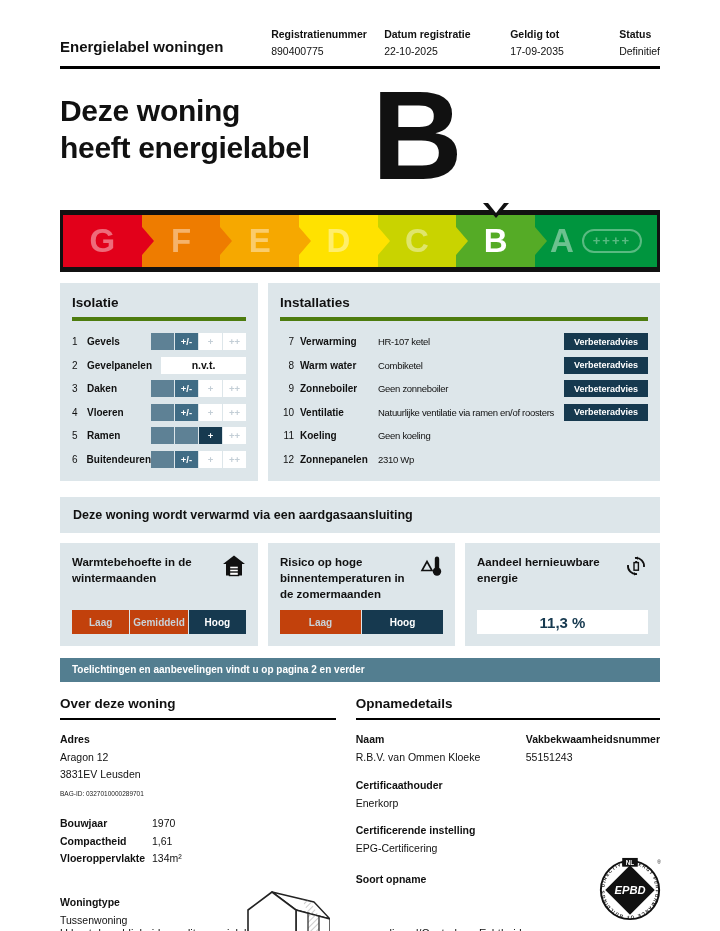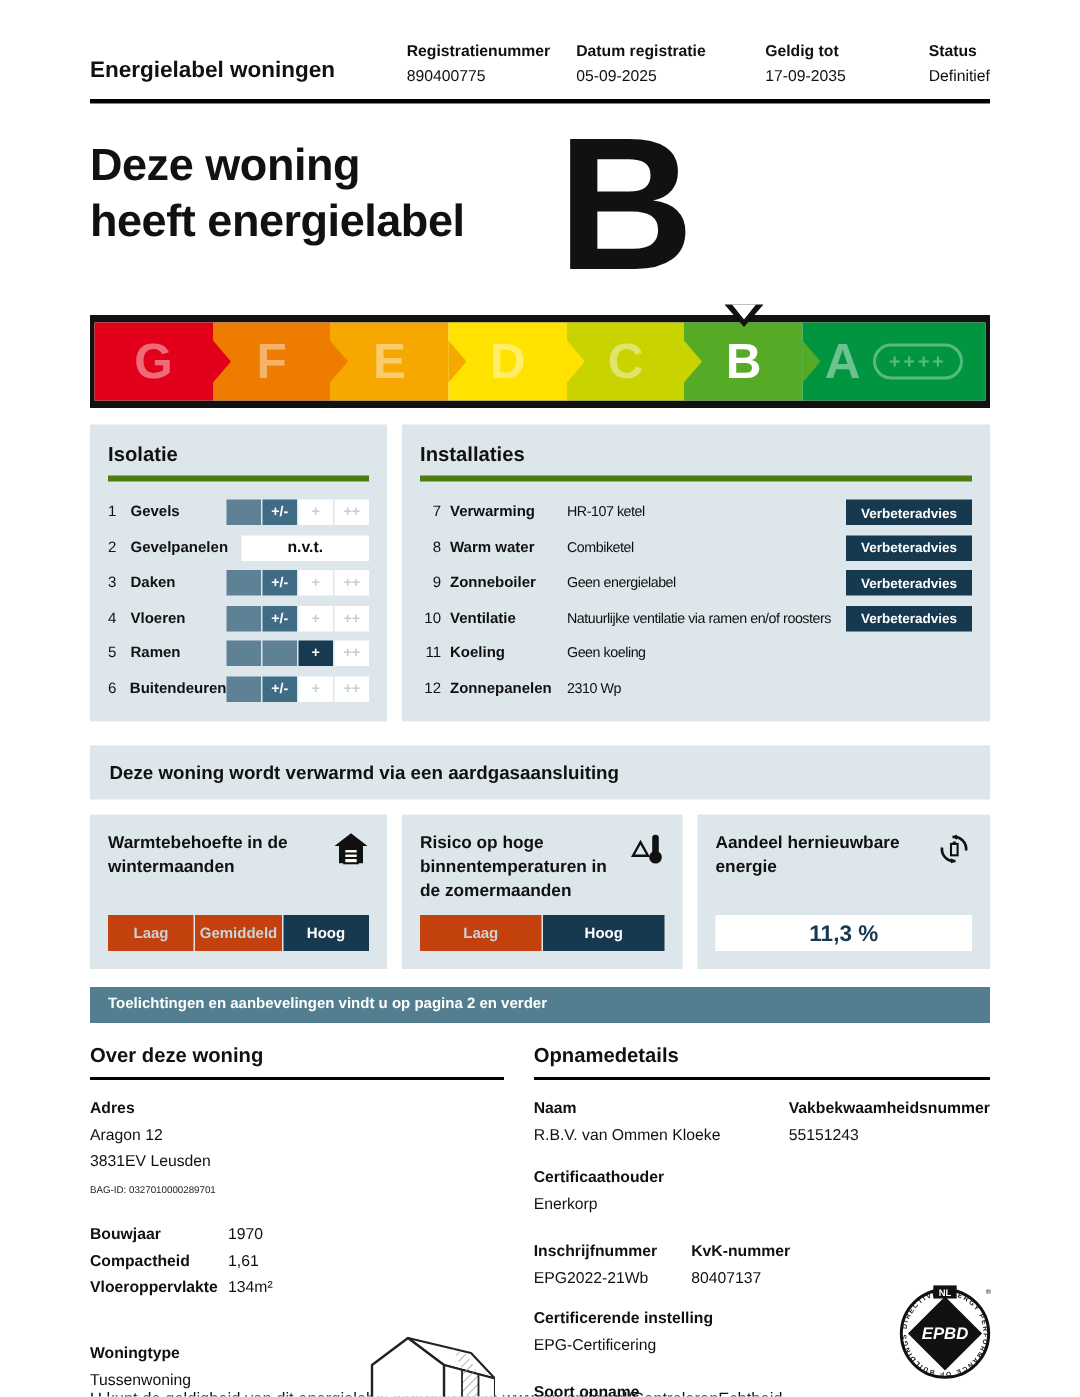--- a/index.html
+++ b/index.html
@@ -107,21 +107,21 @@
 
   <div class="hdr">
     <div class="hdr-title">Energielabel woningen</div>
     <div class="hdr-fields">
       <div class="hf">
         <div class="lbl">Registratienummer</div>
         <div class="val">890400775</div>
       </div>
       <div class="hf">
         <div class="lbl">Datum registratie</div>
-        <div class="val">05-09-2025</div>
+        <div class="val">22-10-2025</div>
       </div>
       <div class="hf">
         <div class="lbl">Geldig tot</div>
         <div class="val">17-09-2035</div>
       </div>
       <div class="hf">
         <div class="lbl">Status</div>
         <div class="val">Definitief</div>
       </div>
     </div>
@@ -237,21 +237,21 @@
           </div>
           <div class="inst-row">
             <span class="num">8</span>
             <span class="lbl">Warm water</span>
             <span class="val">Combiketel</span>
             <button class="adv-btn">Verbeteradvies</button>
           </div>
           <div class="inst-row">
             <span class="num">9</span>
             <span class="lbl">Zonneboiler</span>
-            <span class="val">Geen energielabel</span>
+            <span class="val">Geen zonneboiler</span>
             <button class="adv-btn">Verbeteradvies</button>
           </div>
           <div class="inst-row">
             <span class="num">10</span>
             <span class="lbl">Ventilatie</span>
             <span class="val">Natuurlijke ventilatie via ramen en/of roosters</span>
             <button class="adv-btn">Verbeteradvies</button>
           </div>
           <div class="inst-row">
             <span class="num">11</span>
@@ -383,30 +383,20 @@
         </div>
         <div>
           <div class="fld-lbl">Vakbekwaamheidsnummer</div>
           <div class="fld-val">55151243</div>
         </div>
       </div>
       <div class="mt13">
         <div class="fld-lbl">Certificaathouder</div>
         <div class="fld-val">Enerkorp</div>
       </div>
-      <div class="row2 mt17">
-        <div class="insch-blk">
-          <div class="fld-lbl">Inschrijfnummer</div>
-          <div class="fld-val">EPG2022-21Wb</div>
-        </div>
-        <div>
-          <div class="fld-lbl">KvK-nummer</div>
-          <div class="fld-val">80407137</div>
-        </div>
-      </div>
       <div class="mt13">
         <div class="fld-lbl">Certificerende instelling</div>
         <div class="fld-val">EPG-Certificering</div>
       </div>
       <div class="mt17">
         <div class="fld-lbl">Soort opname</div>
 
       </div>
 
       <span class="seal">

